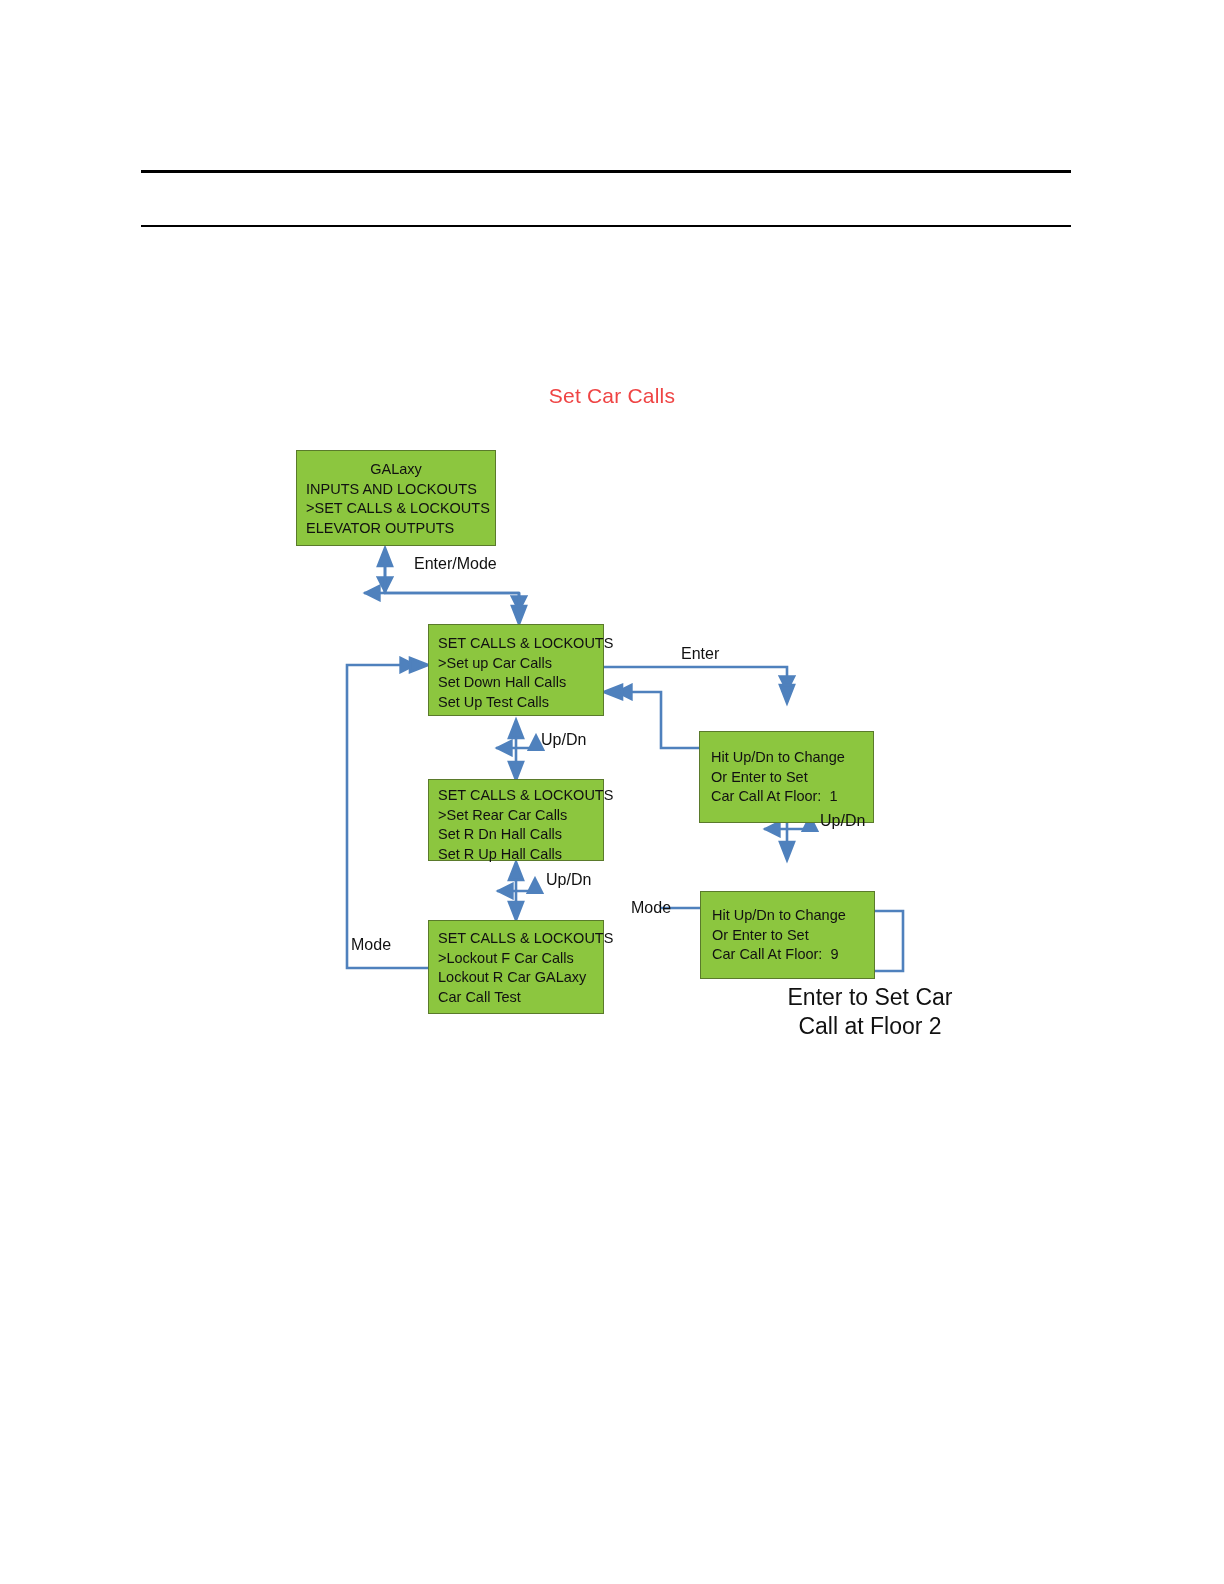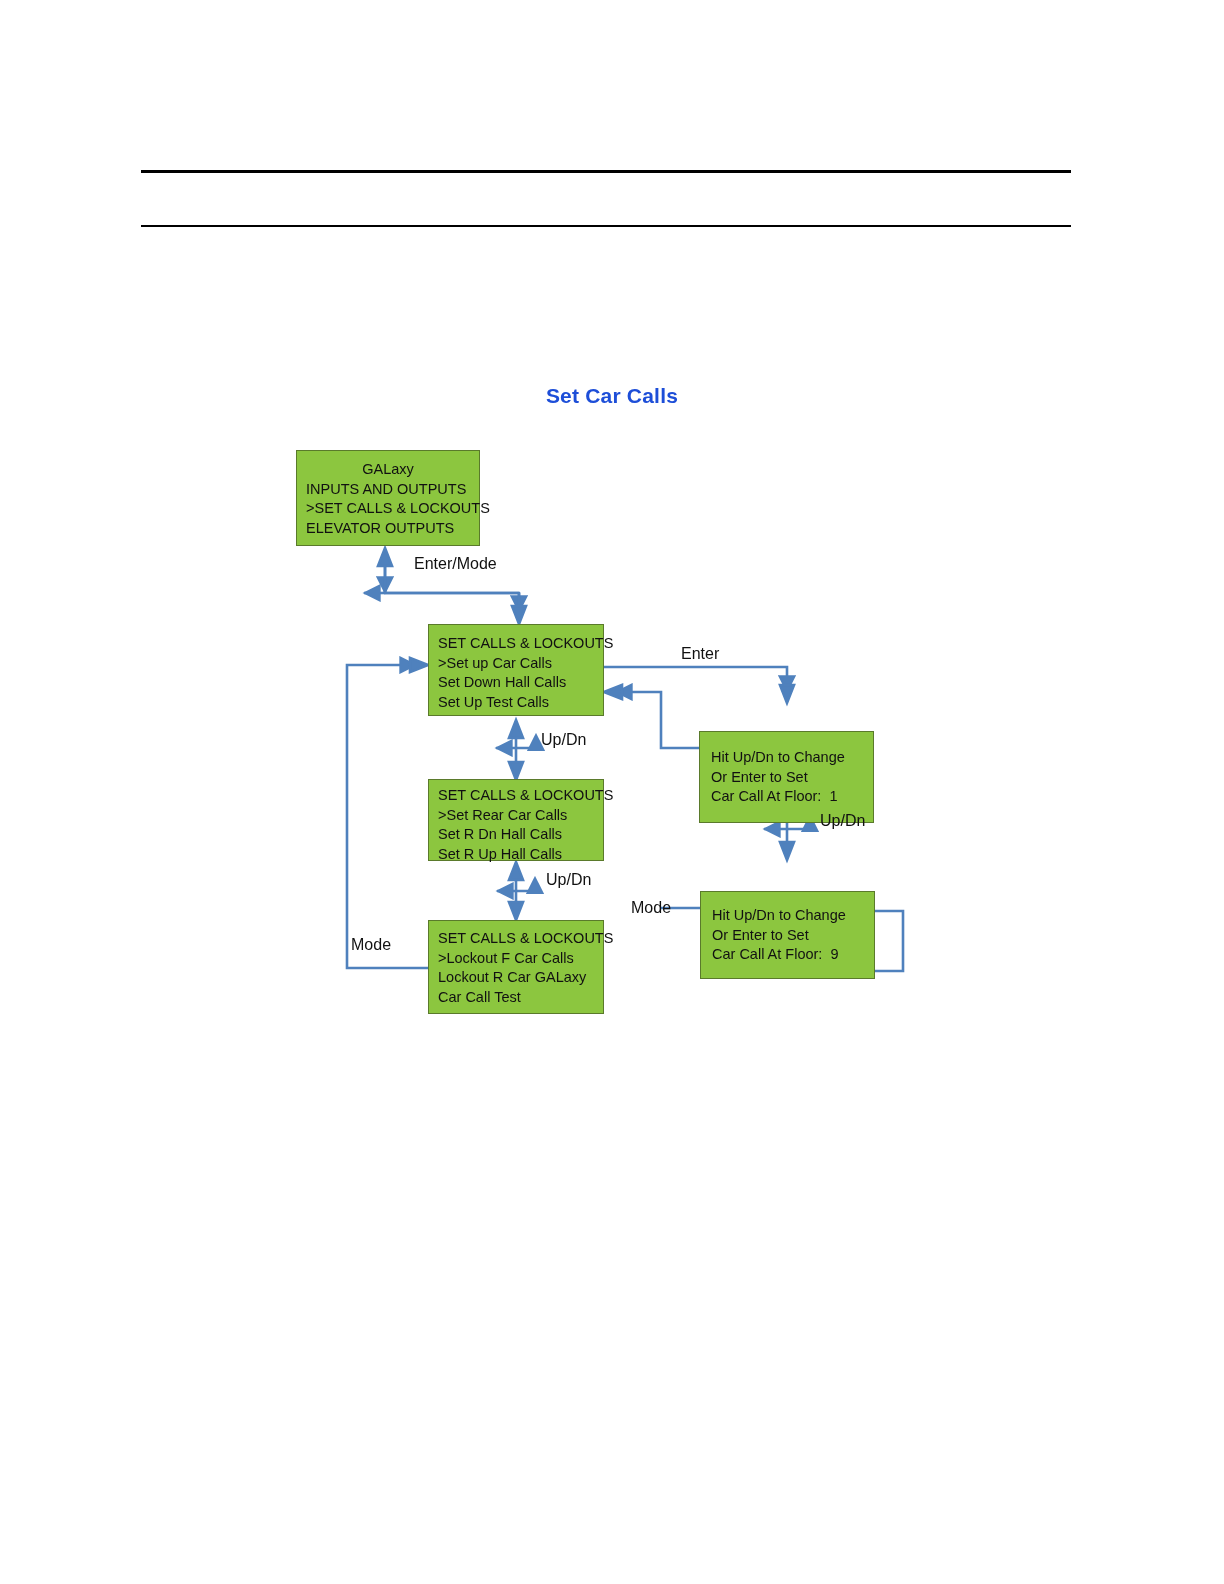--- a/index.html
+++ b/index.html
@@ -38,22 +38,22 @@
   }
 
   
   .diagram-title {
     position: absolute;
     left: 0;
     top: 384px;
     width: 1224px;
     text-align: center;
     font-size: 21px;
-    font-weight: bold;
-    color: #1d4ed8;
+    font-weight: normal;
+    color: #ef4444;
     letter-spacing: 0.2px;
   }
 
   
   .lcd {
     position: absolute;
     background: #8CC63F;
     border: 1.5px solid #5a7a2b;
     box-sizing: border-box;
     color: #111111;
@@ -63,21 +63,21 @@
     z-index: 4;
   }
   .lcd .line {
     white-space: pre;
   }
   .lcd .line.center {
     text-align: center;
     padding-right: 9px;
   }
 
-  #box-main-menu    { left: 296px; top: 450px;  width: 184px; height: 96px; }
+  #box-main-menu    { left: 296px; top: 450px;  width: 200px; height: 96px; }
   #box-set-calls-1  { left: 428px; top: 624px;  width: 176px; height: 92px; }
   #box-set-calls-2  { left: 428px; top: 779px;  width: 176px; height: 82px; }
   #box-set-calls-3  { left: 428px; top: 920px;  width: 176px; height: 94px; }
   #box-floor-1      { left: 699px; top: 703px;  width: 175px; height: 92px; }
   #box-floor-2      { left: 700px; top: 863px;  width: 175px; height: 88px; }
 
   #box-floor-1, #box-floor-2 { padding-left: 11px; margin-top: 28px; }
   #box-floor-1 { padding-top: 16px; }
   #box-floor-2 { padding-top: 14px; }
   #box-set-calls-2 { padding-top: 6px; }
@@ -192,21 +192,21 @@
       <polygon points="787,703 780,685 794,685"></polygon>
 
       <polygon points="604,692 622,685 622,699"></polygon>
 
       <polygon points="789,951 782,969 796,969"></polygon>
     </g>
   </svg>
 
   <div class="lcd" id="box-main-menu">
     <div class="line center">GALaxy</div>
-    <div class="line">INPUTS AND OUTPUTS</div>
+    <div class="line">INPUTS AND LOCKOUTS</div>
     <div class="line">&gt;SET CALLS &amp; LOCKOUTS</div>
     <div class="line">ELEVATOR OUTPUTS</div>
   </div>
 
   <div class="lcd" id="box-set-calls-1">
     <div class="line">SET CALLS &amp; LOCKOUTS</div>
     <div class="line">&gt;Set up Car Calls</div>
     <div class="line">Set Down Hall Calls</div>
     <div class="line">Set Up Test Calls</div>
   </div>
@@ -238,14 +238,18 @@
   </div>
 
   <div class="edge-label" id="lbl-enter-mode">Enter/Mode</div>
   <div class="edge-label" id="lbl-enter">Enter</div>
   <div class="edge-label" id="lbl-updn-a">Up/Dn</div>
   <div class="edge-label" id="lbl-updn-b">Up/Dn</div>
   <div class="edge-label" id="lbl-updn-c">Up/Dn</div>
   <div class="edge-label" id="lbl-mode-left">Mode</div>
   <div class="edge-label" id="lbl-mode-right">Mode</div>
 
+  <div id="lbl-enter-floor2">
+    <div>Enter to Set Car</div>
+    <div>Call at Floor 2</div>
+  </div>
 
 </div>
 
 </body></html>

